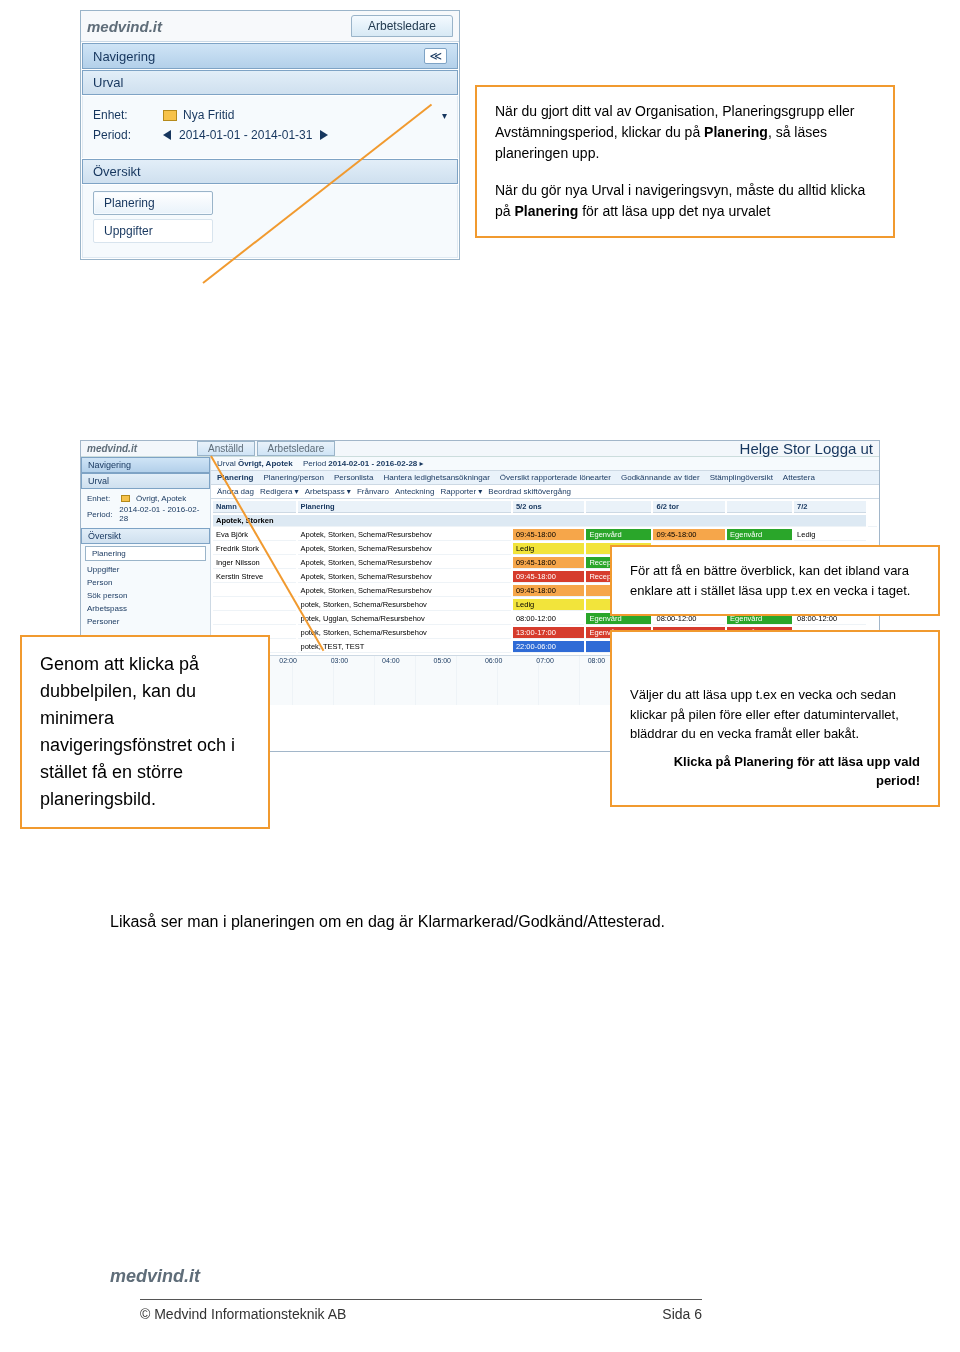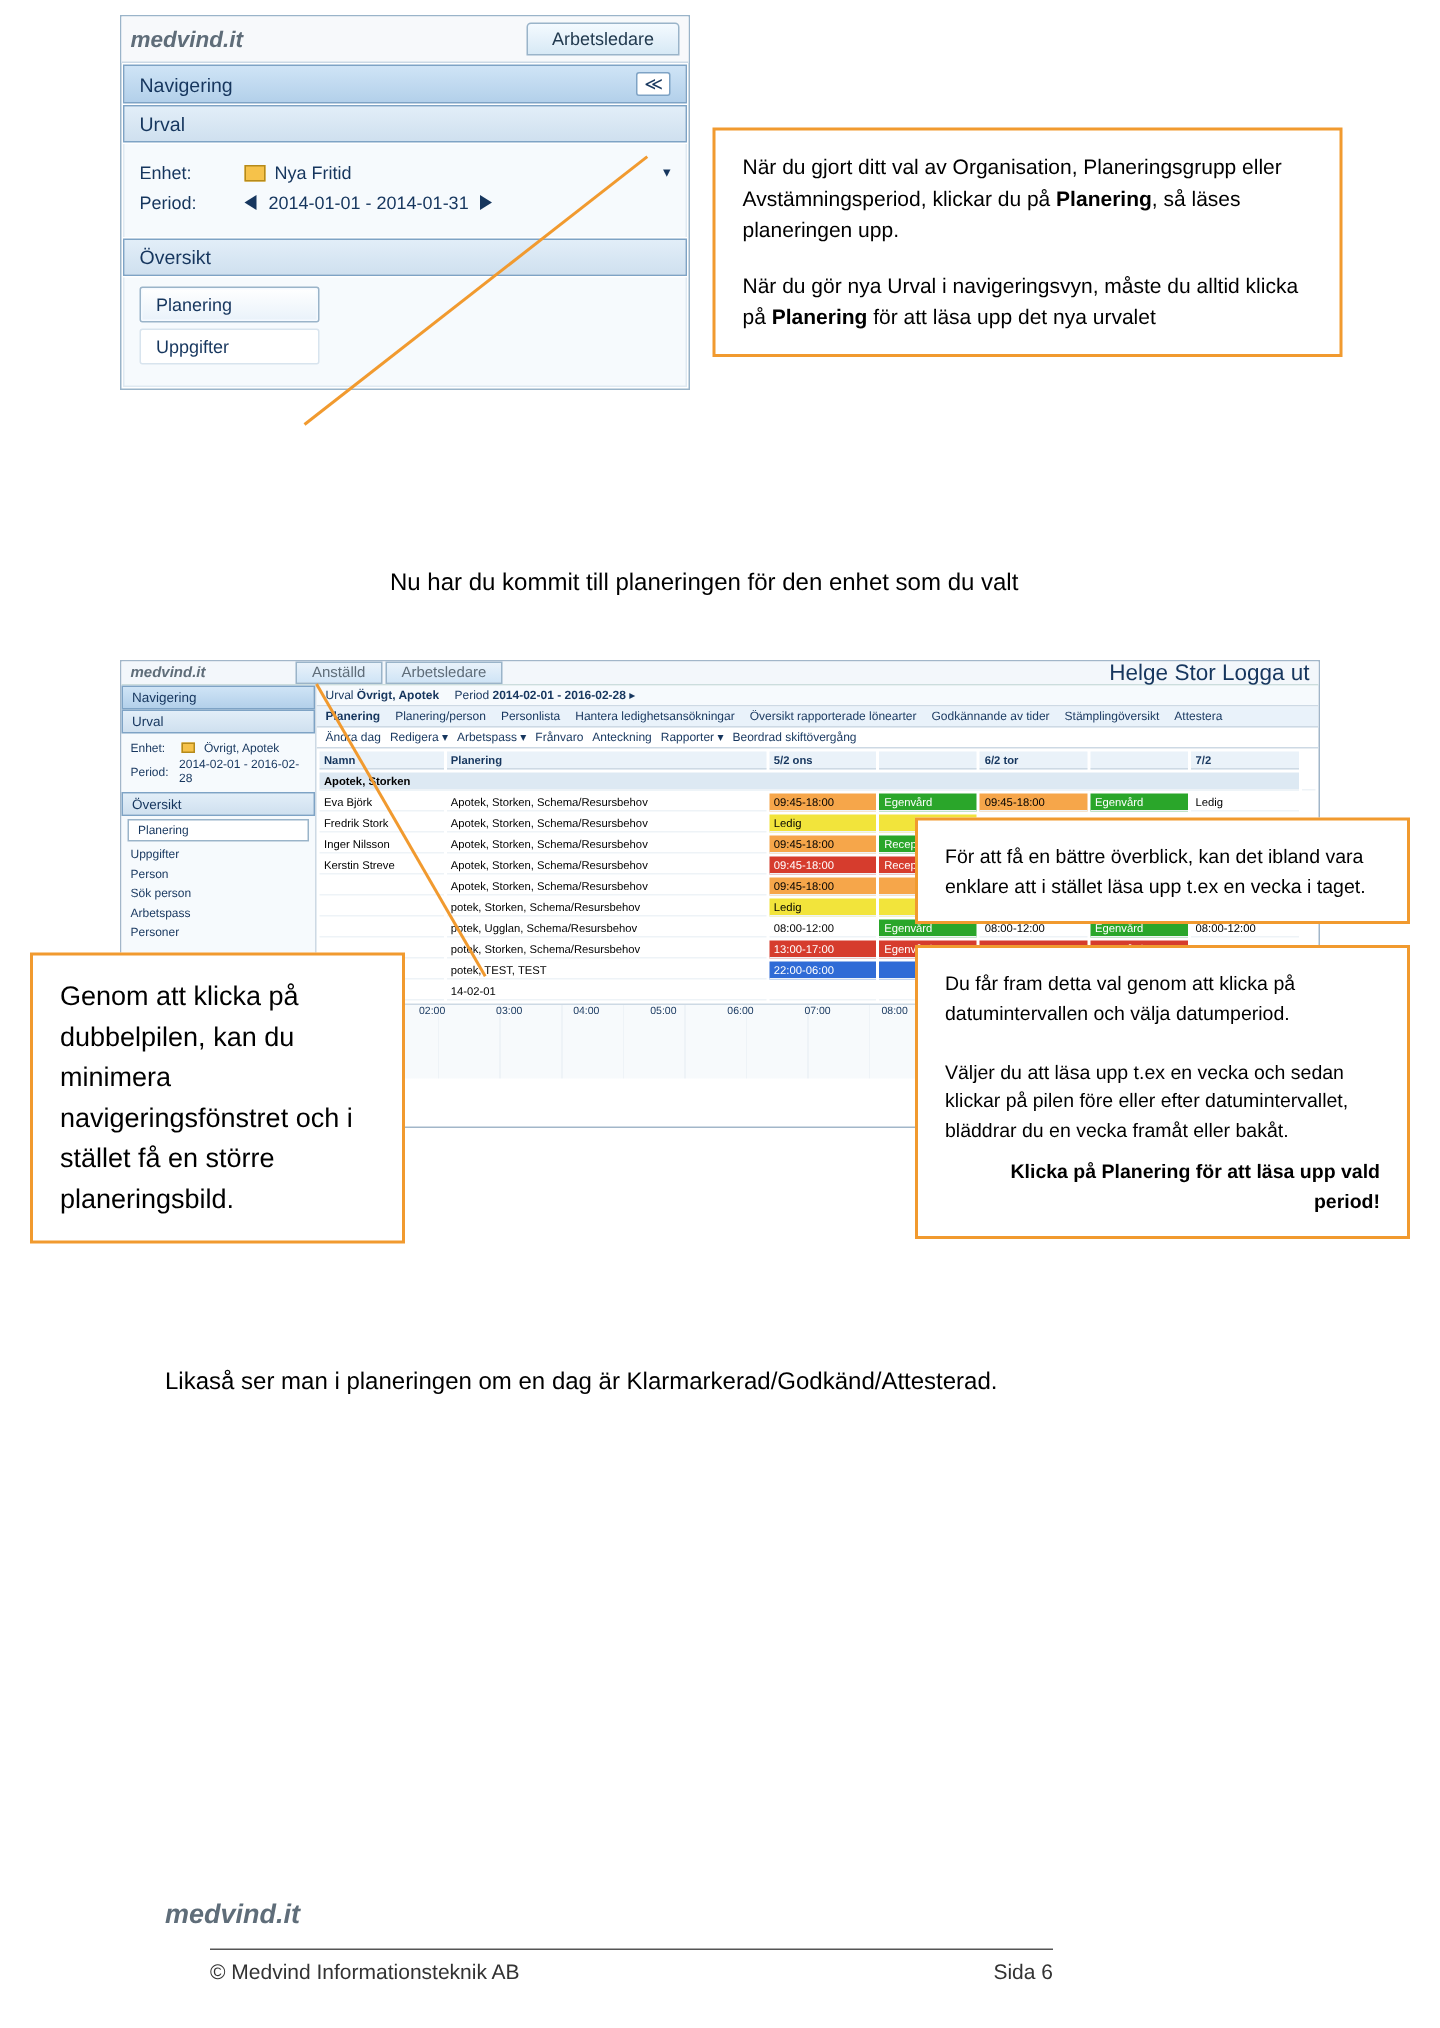--- a/index.html
+++ b/index.html
@@ -338,21 +338,20 @@
 
   <div class="callout" style="top:85px;left:475px;width:420px;">
     <p style="margin:0 0 16px;">
       <span>När du gjort ditt val av Organisation, Planeringsgrupp eller Avstämningsperiod, klickar du på </span><strong>Planering</strong><span>, så läses planeringen upp.</span>
     </p>
     <p style="margin:0;">
       <span>När du gör nya Urval i navigeringsvyn, måste du alltid klicka på </span><strong>Planering</strong><span> för att läsa upp det nya urvalet</span>
     </p>
   </div>
 
-  <div class="section-heading">Nu har du kommit till planeringen för den enhet som du valt</div>
 
   <div class="shot2">
     <div class="shot2-top">
       <span class="brand2">medvind.it</span>
       <span class="rtab">Anställd</span>
       <span class="rtab" style="margin-left:2px;">Arbetsledare</span>
       <span class="user">Helge Stor Logga ut</span>
     </div>
     <div class="shot2-body">
       <div class="shot2-sidebar">
@@ -477,29 +476,20 @@
               </tr>
               <tr>
                 <td></td>
                 <td>potek, TEST, TEST</td>
                 <td class="cell-bl">22:00-06:00</td>
                 <td class="cell-bl"></td>
                 <td>Ledig</td>
                 <td></td>
                 <td>07:21-15:48</td>
               </tr>
-              <tr>
-                <td></td>
-                <td>14-02-01</td>
-                <td></td>
-                <td></td>
-                <td></td>
-                <td></td>
-                <td></td>
-              </tr>
             </tbody>
         </table>
         <div class="timeline">
           <div class="timeline-ticks" id="tl-ticks">
               <span>01:00</span>
               <span>02:00</span>
               <span>03:00</span>
               <span>04:00</span>
               <span>05:00</span>
               <span>06:00</span>
@@ -518,21 +508,20 @@
 
   <div class="connector" style="top:455px;left:211px;width:225px;transform:rotate(60deg);"></div>
 
   <div class="callout callout-left">
     <span>Genom att klicka på dubbelpilen, kan du minimera navigeringsfönstret och i stället få en större planeringsbild.</span>
   </div>
   <div class="callout callout-r1">
     <span>För att få en bättre överblick, kan det ibland vara enklare att i stället läsa upp t.ex en vecka i taget.</span>
   </div>
   <div class="callout callout-r2">
-    <span>Du får fram detta val genom att klicka på datumintervallen och välja datumperiod.</span>
     <br><br>
     <span>Väljer du att läsa upp t.ex en vecka och sedan klickar på pilen före eller efter datumintervallet, bläddrar du en vecka framåt eller bakåt.</span>
     <span class="bold-end"><strong>Klicka på Planering för att läsa upp vald period!</strong></span>
   </div>
 
   <div class="body-text">
     <p>Likaså ser man i planeringen om en dag är Klarmarkerad/Godkänd/Attesterad.</p>
   </div>
 
   <div class="footer">

